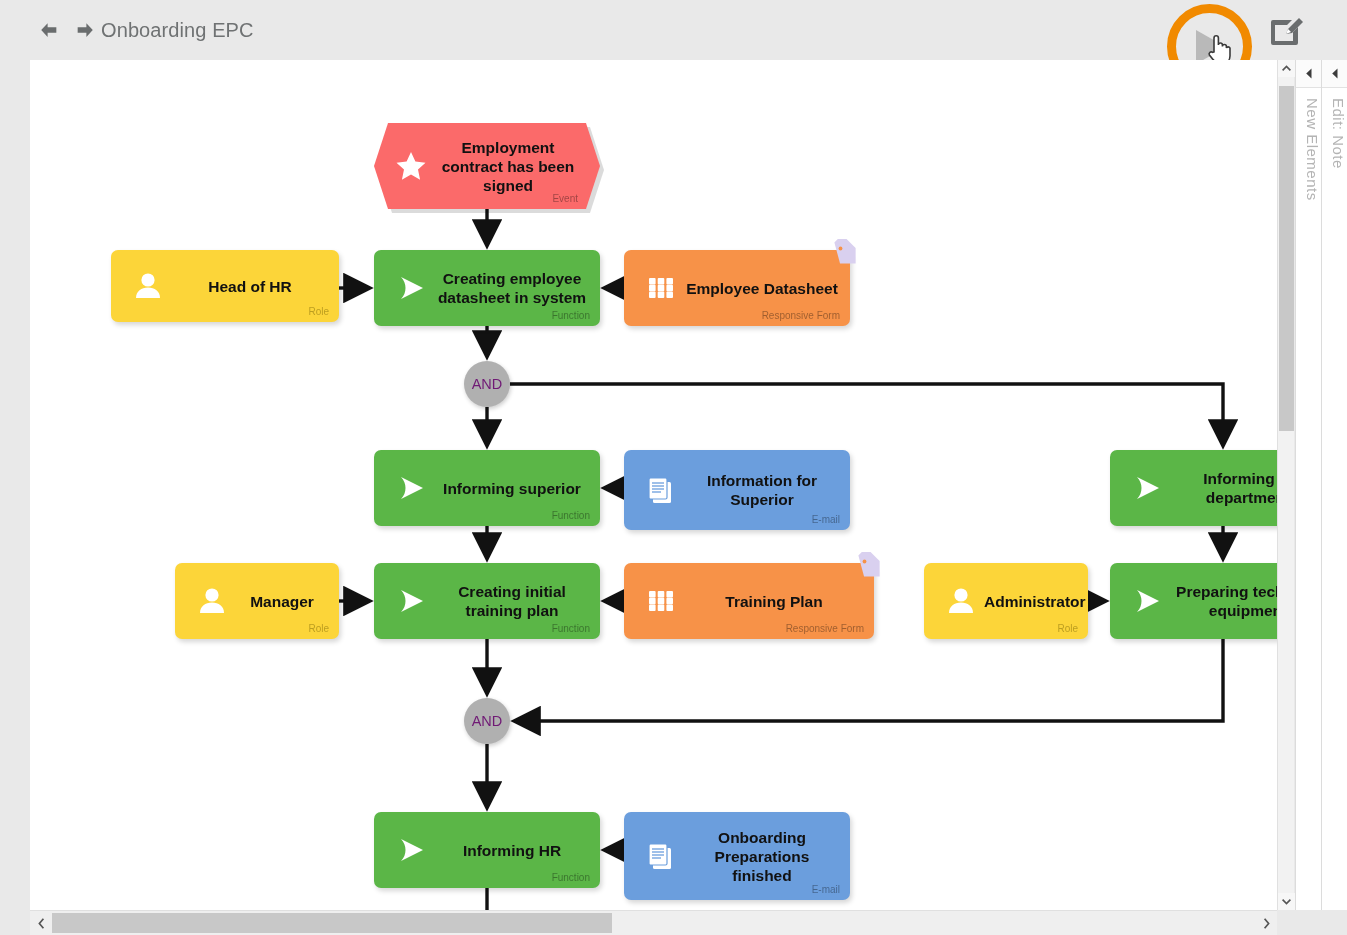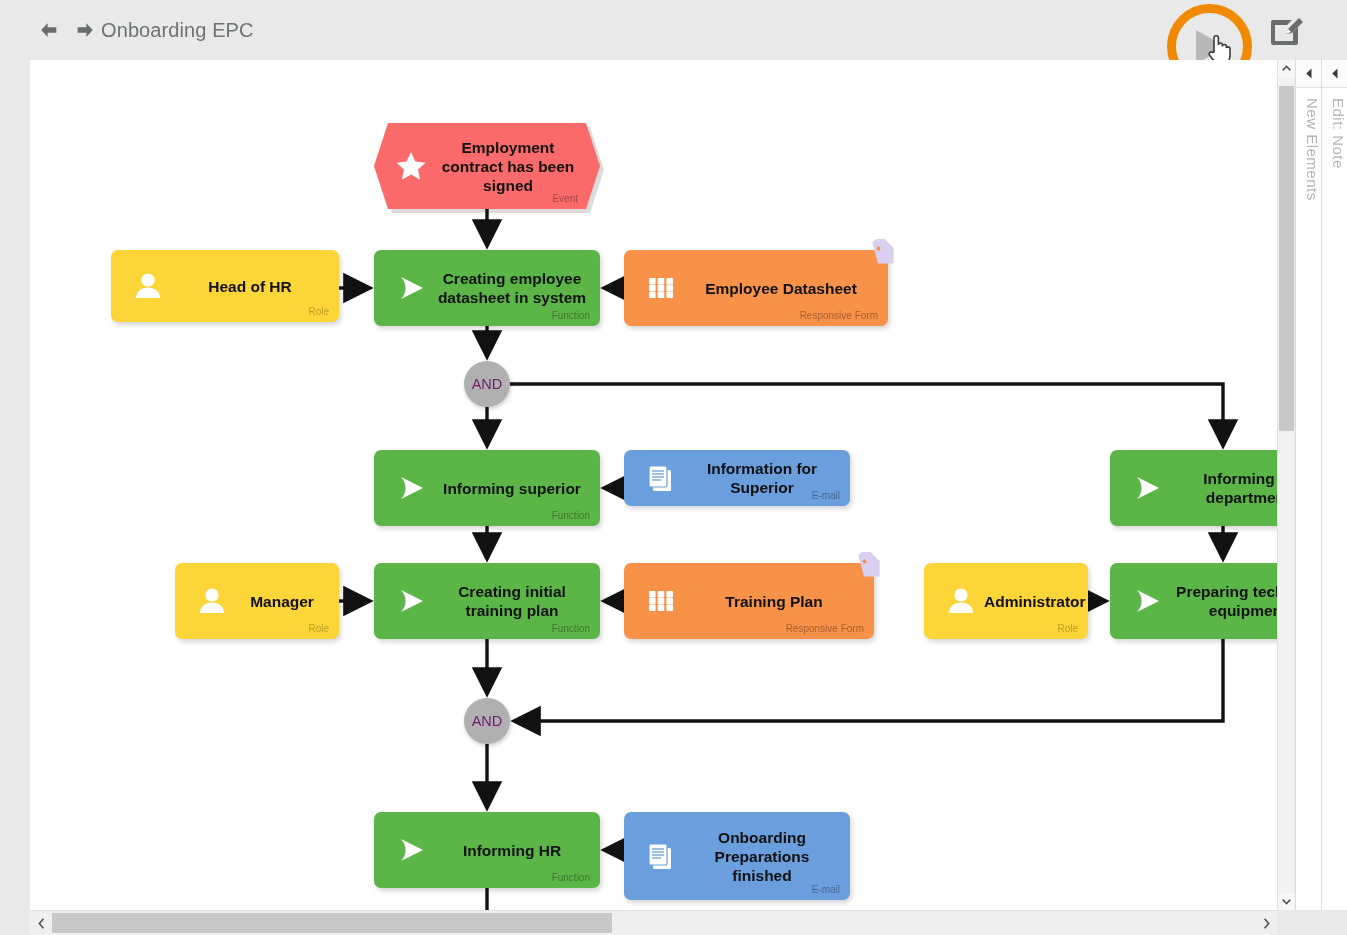--- a/index.html
+++ b/index.html
@@ -260,21 +260,21 @@
       </div>
 
       <div class="node n-function" style="left:344px; top:190px; width:226px; height:76px;">
         <svg class="icon" viewBox="0 0 34 34">
           <path d="M7 6 L29 17 L7 28 C13 22 13 12 7 6 Z" fill="#fff"></path>
         </svg>
         <div class="ntitle">Creating employee datasheet in system</div>
         <div class="ntype">Function</div>
       </div>
 
-      <div class="node n-form" style="left:594px; top:190px; width:264px; height:76px;">
+      <div class="node n-form" style="left:594px; top:190px; width:226px; height:76px;">
         <svg class="icon" viewBox="0 0 34 34">
           <g fill="#fff">
             <rect x="5" y="7" width="6.6" height="6.6" rx="1"></rect>
               <rect x="13.7" y="7" width="6.6" height="6.6" rx="1"></rect>
               <rect x="22.4" y="7" width="6.6" height="6.6" rx="1"></rect>
             <rect x="5" y="13.7" width="6.6" height="6.6" rx="1"></rect>
               <rect x="13.7" y="13.7" width="6.6" height="6.6" rx="1"></rect>
               <rect x="22.4" y="13.7" width="6.6" height="6.6" rx="1"></rect>
             <rect x="5" y="20.4" width="6.6" height="6.6" rx="1"></rect>
               <rect x="13.7" y="20.4" width="6.6" height="6.6" rx="1"></rect>
@@ -294,21 +294,21 @@
       </div>
 
       <div class="node n-function" style="left:344px; top:390px; width:226px; height:76px;">
         <svg class="icon" viewBox="0 0 34 34">
           <path d="M7 6 L29 17 L7 28 C13 22 13 12 7 6 Z" fill="#fff"></path>
         </svg>
         <div class="ntitle">Informing superior</div>
         <div class="ntype">Function</div>
       </div>
 
-      <div class="node n-mail" style="left:594px; top:390px; width:226px; height:56px;padding-left:33px;">
+      <div class="node n-mail" style="left:594px; top:390px; width:226px; height:80px;padding-left:33px;">
         <svg class="icon" viewBox="0 0 34 34">
           <rect x="9" y="9" width="18" height="21" rx="1.5" fill="#fff"></rect>
           <rect x="5" y="5" width="18" height="21" rx="1.5" fill="#fff" stroke="#6b9edd" stroke-width="1.2"></rect>
           <g stroke="#6b9edd" stroke-width="1.3">
             <line x1="8" y1="10" x2="20" y2="10"></line>
               <line x1="8" y1="13" x2="20" y2="13"></line>
             <line x1="8" y1="16" x2="20" y2="16"></line>
               <line x1="8" y1="19" x2="17" y2="19"></line>
           </g>
         </svg>

